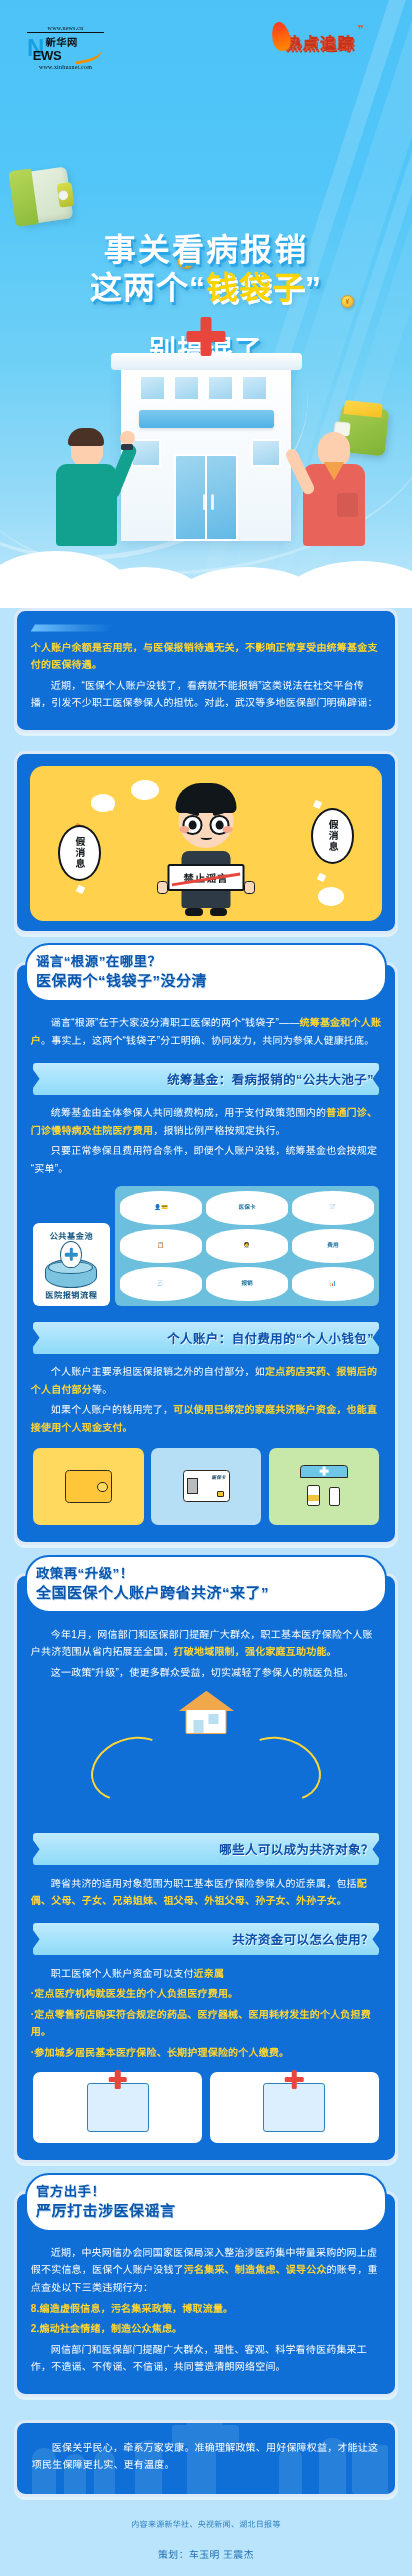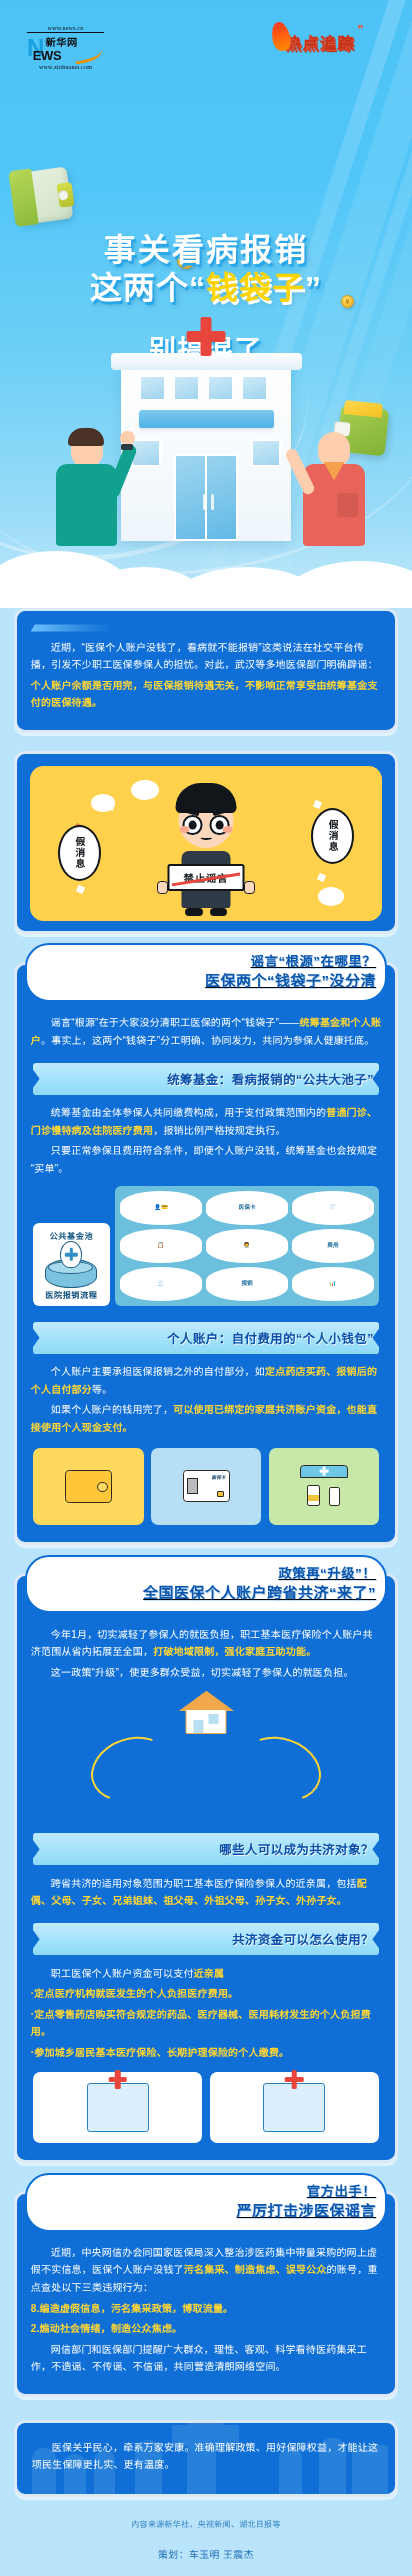--- a/index.html
+++ b/index.html
@@ -170,21 +170,21 @@
   .content { position:relative; padding:0 14.4px 20.6px; }
   .card {
     position:relative; background:#0f6fd6; border-radius:11.3px; margin-bottom:17.5px;
     box-shadow:0 3.1px 0 rgba(255,255,255,.55);
     border:3.1px solid rgba(255,255,255,.85);
   }
   .card-inner { padding:13.4px 13.4px 15.5px; }
 
   .pill-head {
     background:#ffffff; border:2.6px solid #0f6fd6; border-radius:24px;
-    margin:-21.6px 7.2px 9.3px; padding:8.2px 9.3px; text-align:right;text-decoration:underline;
+    margin:-21.6px 7.2px 9.3px; padding:8.2px 9.3px; text-align:left;
   }
   .pill-head .ln {
     color:#0b56ad; font-weight:bold; font-size:13.4px; line-height:1.35; letter-spacing:0.5px;
     text-shadow:0.8px 0.8px 0 rgba(140,190,235,.6);
   }
   .pill-head .ln.big { font-size:15px; }
 
   .ribbon {
     background:linear-gradient(180deg,#bfeaff,#8ddaf7); margin:13.4px 2.1px 9.3px; padding:7.2px 5.2px;
     text-align:right;
@@ -451,22 +451,22 @@
           <span class="cl e"></span>
       </div>
     </div>
   </div>
 
   <div class="content">
 
     <section class="card">
       <div class="card-inner">
         <div class="blue-accent"></div>
+        <p class="para allhl">个人账户余额是否用完，与医保报销待遇无关，不影响正常享受由统筹基金支付的医保待遇。</p>
         <p class="para">近期，“医保个人账户没钱了，看病就不能报销”这类说法在社交平台传播，引发不少职工医保参保人的担忧。对此，武汉等多地医保部门明确辟谣：</p>
-        <p class="para allhl">个人账户余额是否用完，与医保报销待遇无关，不影响正常享受由统筹基金支付的医保待遇。</p>
       </div>
     </section>
 
     <section class="card">
       <div class="card-inner" style="padding:9.3px;">
         <div class="illus-yellow">
           <span class="puff p1"></span>
             <span class="puff p2"></span>
             <span class="puff p3"></span>
           <span class="conf o" style="left:45px; top:58px;"></span>
@@ -609,21 +609,21 @@
       </div>
     </section>
 
     <section class="card" style="margin-top:28px;">
       <div class="pill-head">
         <div class="ln">政策再“升级”！</div>
         <div class="ln big">全国医保个人账户跨省共济“来了”</div>
       </div>
       <div class="card-inner" style="padding-top:3.1px;">
         <p class="para">
-          <span>今年1月，切实减轻了参保人的就医负担，职工基本医疗保险个人账户共济范围从省内拓展至全国，</span><span class="hl">打破地域限制，强化家庭互助功能。</span>
+          <span>今年1月，网信部门和医保部门提醒广大群众，职工基本医疗保险个人账户共济范围从省内拓展至全国，</span><span class="hl">打破地域限制，强化家庭互助功能。</span>
         </p>
         <p class="para">这一政策“升级”，使更多群众受益，切实减轻了参保人的就医负担。</p>
 
         <div class="diagram">
           <div class="house">
             <span class="roof"></span>
               <span class="wall">
                 <i class="dr"></i>
                 <i class="wn"></i>
               </span>

